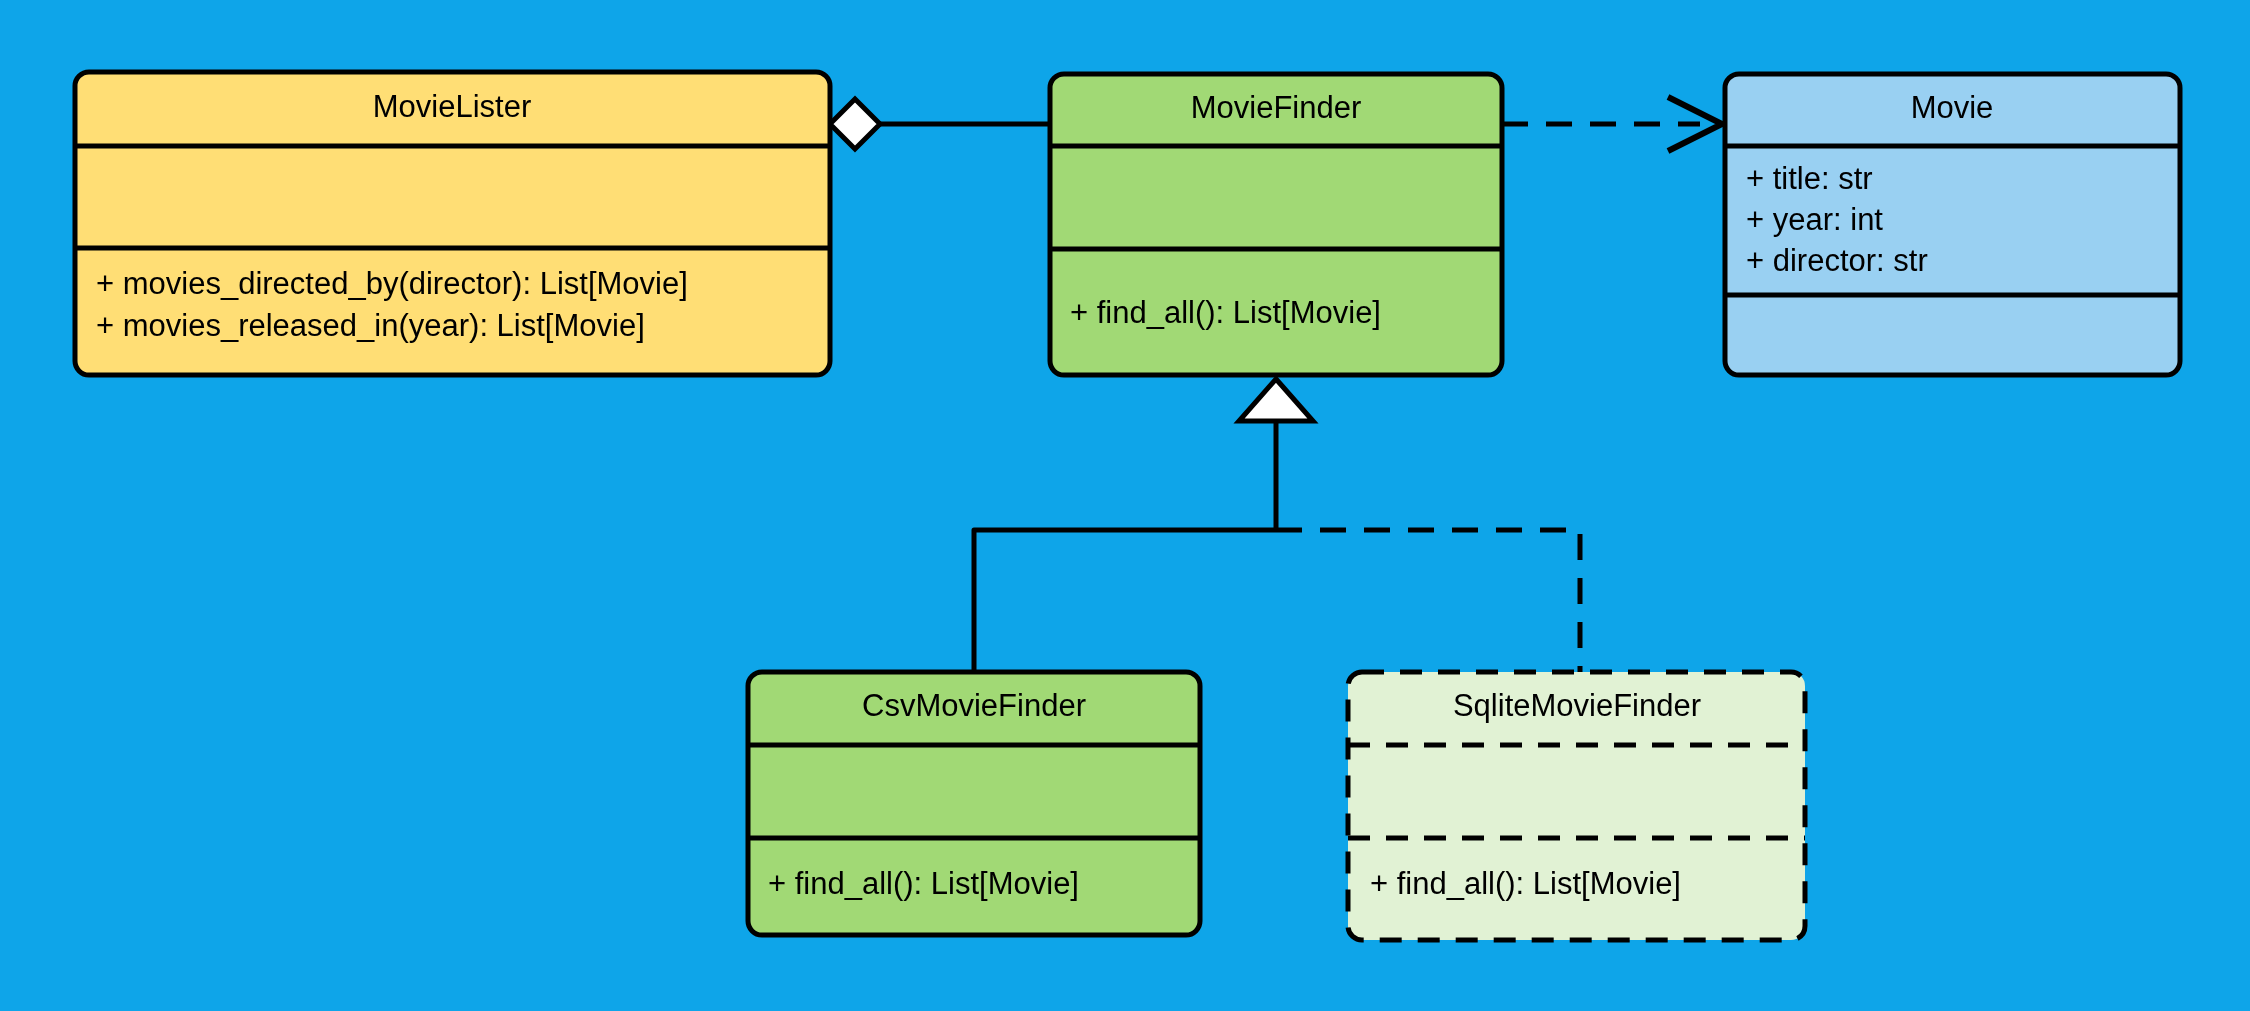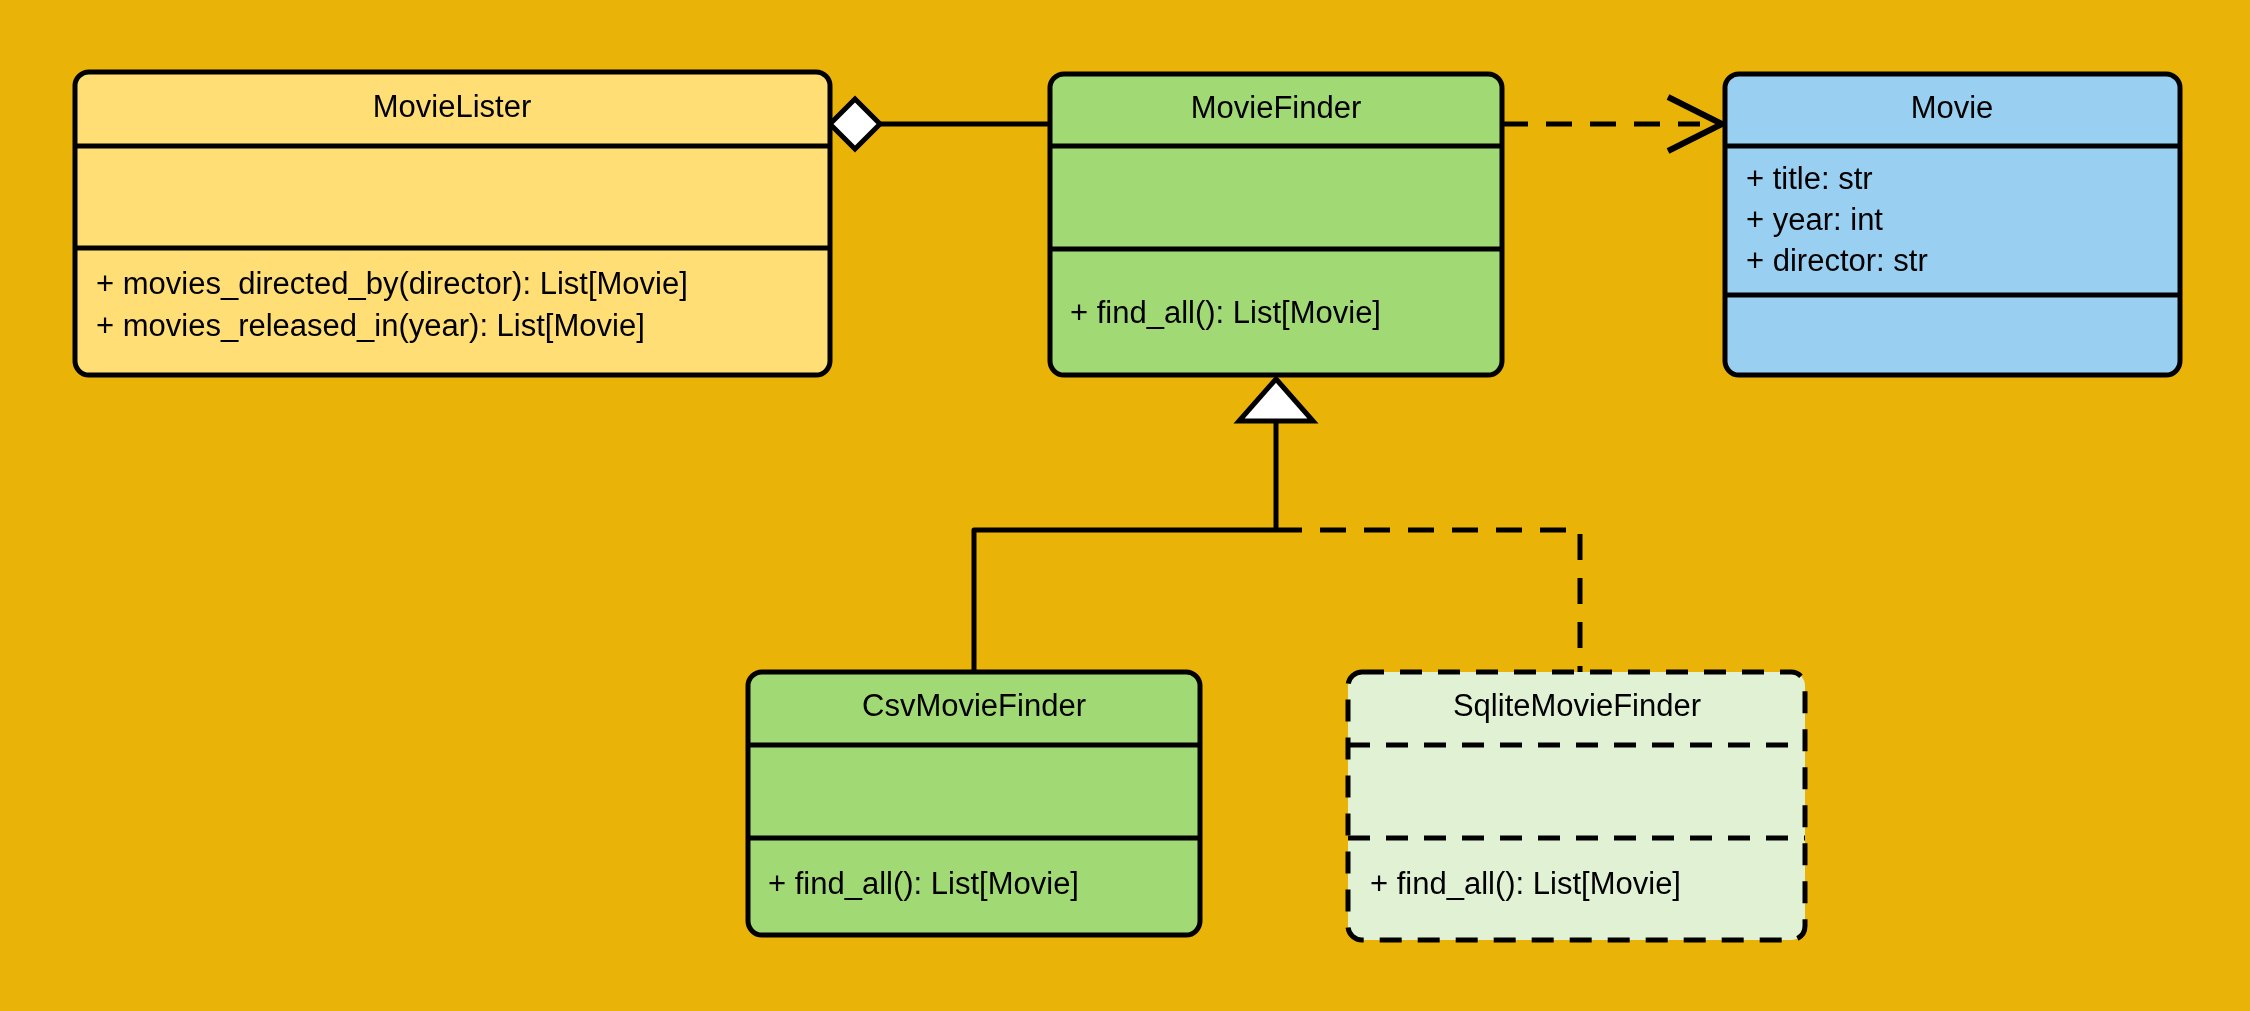--- a/index.html
+++ b/index.html
@@ -11,21 +11,21 @@
   body {
     width: 2250px;
     height: 1011px;
     font-family: "Liberation Sans", sans-serif;
     overflow: hidden;
   }
   #diagram-root {
     position: relative;
     width: 2250px;
     height: 1011px;
-    background: #eab308;
+    background: #0ea5e9;
   }
   svg#uml-canvas {
     display: block;
     width: 2250px;
     height: 1011px;
   }
   .cls-box {
     stroke: #000000;
     stroke-width: 5;
   }

